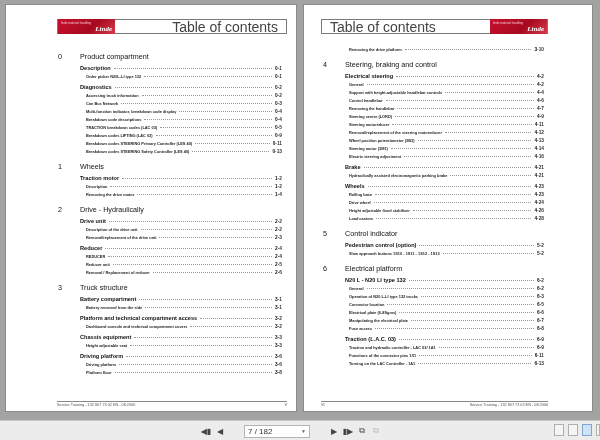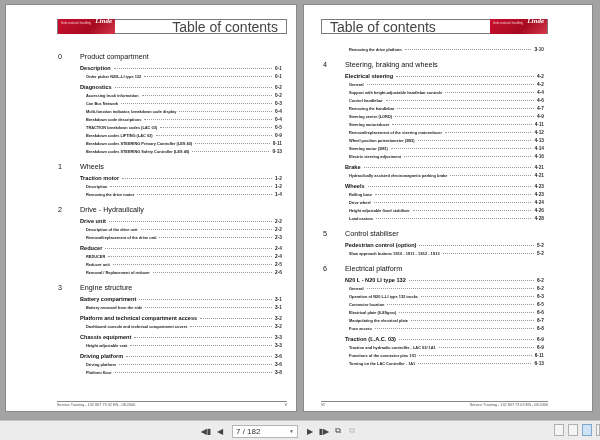--- a/index.html
+++ b/index.html
@@ -5,21 +5,21 @@
 *{box-sizing:border-box;margin:0;padding:0}
 html,body{width:600px;height:440px;overflow:hidden;background:#a3a3a3;font-family:"Liberation Sans",sans-serif}
 #viewer{position:absolute;left:0;top:0;width:600px;height:440px;background:#a3a3a3}
 .page{position:absolute;top:4px;width:292px;height:408px;background:#fff;border:1px solid #8a8a8a}
 #page-left{left:5px}
 #page-right{left:303px;width:290px}
 .hdr{position:absolute;top:14px;height:15px;border:1px solid #7a7a7a;display:flex;align-items:center}
 #page-left .hdr{left:51px;width:230px}
 #page-right .hdr{left:17px;width:227px}
 .logo{width:57px;height:15px;background:linear-gradient(135deg,#c8102e 0%,#a50a20 60%,#d63a4a 100%);position:relative;flex:none}
-.logo .brand{position:absolute;right:3px;bottom:9px;color:#fff;font-style:italic;font-weight:bold;font-size:7px;font-family:"Liberation Serif",serif}
+.logo .brand{position:absolute;right:3px;bottom:1px;color:#fff;font-style:italic;font-weight:bold;font-size:7px;font-family:"Liberation Serif",serif}
 .logo .tag{position:absolute;left:3px;top:2px;color:#f3c0c6;font-size:3px}
 .hdr-title{flex:1;font-size:14px;color:#444;padding:0 8px}
 #page-left .hdr-title{text-align:right}
 .toc{position:absolute;left:0;right:0}
 #page-left .toc{top:42px}
 #page-right .toc{top:42px}
 .ch{display:flex;font-size:7.2px;color:#111;height:13px;align-items:center;margin-top:3px}
 .ch .num{width:22px;text-align:left}
 .sec,.sub{display:flex;align-items:baseline;white-space:nowrap;overflow:hidden}
 .sec{font-size:5.6px;font-weight:bold;color:#111;height:9px;margin-top:2px}
@@ -33,21 +33,21 @@
 #page-left .sub{padding-left:80px;padding-right:14px}
 #page-right .ch{padding-left:19px}
 #page-right .sec{padding-left:41px;padding-right:48px}
 #page-right .sub{padding-left:45px;padding-right:48px}
 .ftr{position:absolute;top:396px;height:8px;border-top:1px solid #888;display:flex;justify-content:space-between;font-size:3.8px;color:#555;padding-top:1px}
 #page-left .ftr{left:51px;width:230px}
 #page-right .ftr{left:17px;width:227px}
 #toolbar{position:absolute;left:0;top:420px;width:600px;height:20px;background:#ececec;border-top:1px solid #c6c6c6;display:flex;align-items:center}
 .tb-btn{width:12px;height:14px;display:flex;align-items:center;justify-content:center;font-size:8px;color:#444;cursor:pointer}
 #nav{position:absolute;left:200px;top:3px;display:flex;align-items:center;gap:2px}
-#pagebox{width:66px;height:13px;border:1px solid #b5b5b5;background:#fff;font-size:8px;color:#333;display:flex;align-items:center;justify-content:space-between;padding:0 3px;margin:0 4px}
+#pagebox{width:66px;height:13px;border:1px solid #b5b5b5;background:#fff;font-size:8px;color:#333;display:flex;align-items:center;justify-content:space-between;padding:0 3px;margin:0 16px}
 #pagebox .arr{font-size:5px;color:#666}
 #views{position:absolute;right:0;top:3px;display:flex;gap:4px}
 .vbtn{width:10px;height:12px;border:1px solid #b0b0b0;background:#f4f4f4}
 .vbtn.active{background:#cfe3f7;border-color:#7fa7d0}
 .gr{color:#bbb}
 </style>
 </head>
 <body>
 
 <div id="viewer">
@@ -172,21 +172,21 @@
           <span class="dots"></span>
           <span class="pg"><b>2</b>-5</span>
         </div>
         <div class="sub">
           <span class="lbl">Removal / Replacement of reducer</span>
           <span class="dots"></span>
           <span class="pg"><b>2</b>-6</span>
         </div>
         <div class="ch">
           <span class="num">3</span>
-          <span>Engine structure</span>
+          <span>Truck structure</span>
         </div>
         <div class="sec">
           <span class="lbl">Battery compartment</span>
           <span class="dots"></span>
           <span class="pg"><b>3</b>-1</span>
         </div>
         <div class="sub">
           <span class="lbl">Battery removed from the side</span>
           <span class="dots"></span>
           <span class="pg"><b>3</b>-1</span>
@@ -242,21 +242,21 @@
       </div>
     </div>
     <div class="toc" id="toc-right">
         <div class="sub">
           <span class="lbl">Removing the drive platform</span>
           <span class="dots"></span>
           <span class="pg"><b>3</b>-10</span>
         </div>
         <div class="ch">
           <span class="num">4</span>
-          <span>Steering, braking and wheels</span>
+          <span>Steering, braking and control</span>
         </div>
         <div class="sec">
           <span class="lbl">Electrical steering</span>
           <span class="dots"></span>
           <span class="pg"><b>4</b>-2</span>
         </div>
         <div class="sub">
           <span class="lbl">General</span>
           <span class="dots"></span>
           <span class="pg"><b>4</b>-2</span>
@@ -336,21 +336,21 @@
           <span class="dots"></span>
           <span class="pg"><b>4</b>-26</span>
         </div>
         <div class="sub">
           <span class="lbl">Load castors</span>
           <span class="dots"></span>
           <span class="pg"><b>4</b>-28</span>
         </div>
         <div class="ch">
           <span class="num">5</span>
-          <span>Control stabiliser</span>
+          <span>Control indicator</span>
         </div>
         <div class="sec">
           <span class="lbl">Pedestrian control (option)</span>
           <span class="dots"></span>
           <span class="pg"><b>5</b>-2</span>
         </div>
         <div class="sub">
           <span class="lbl">Slow approach buttons 1S10 - 1S11 - 1S12 - 1S13</span>
           <span class="dots"></span>
           <span class="pg"><b>5</b>-2</span>

